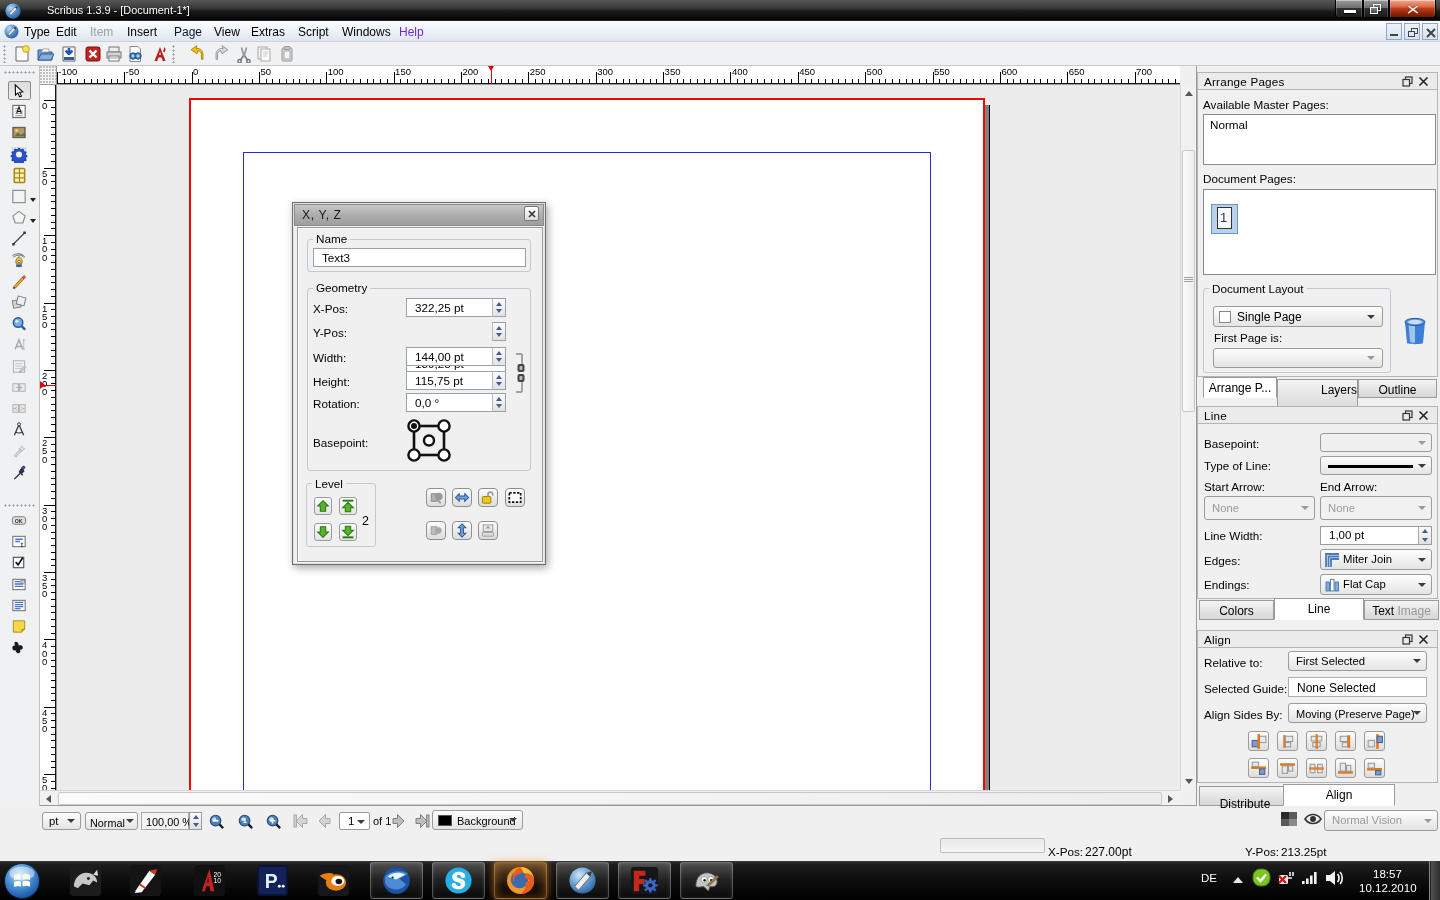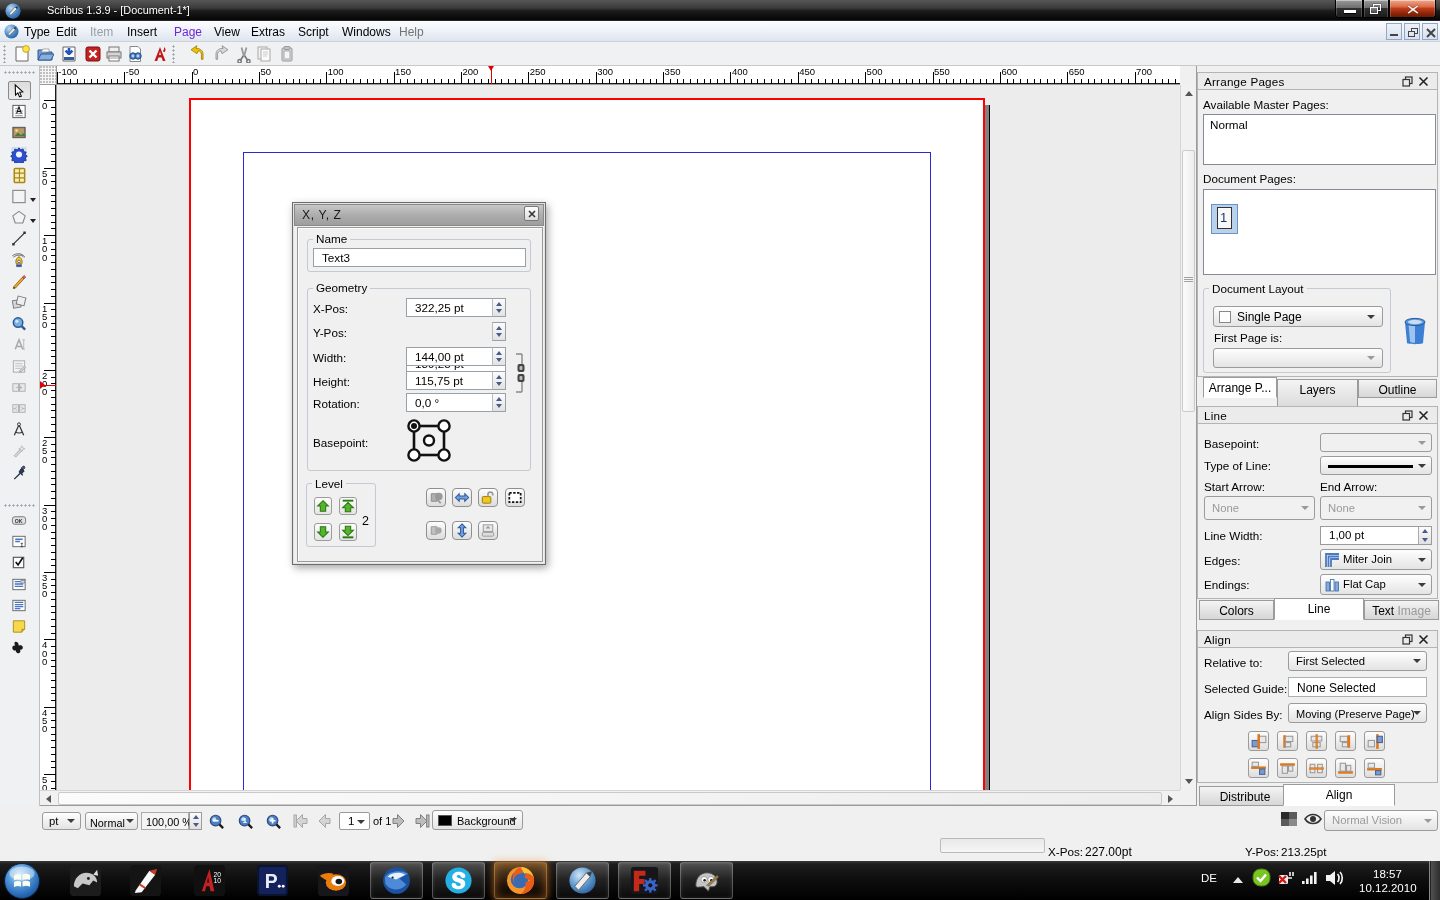--- a/index.html
+++ b/index.html
@@ -113,26 +113,26 @@
         <stop offset="1" stop-color="#1a4f8c"></stop>
       </radialGradient>
     </defs>
  <path d="M4 11 L10 4 L12 6 L6 12 Z" fill="#e8e8e8" stroke="#555" stroke-width=".5"></path>
  <path d="M10 4 L12 6 L13 3.5 Z" fill="#333"></path>
   </svg>
 <div class="menuitem" style="left:24px;color:#000">Type</div>
 <div class="menuitem" style="left:56px;color:#000">Edit</div>
 <div class="menuitem" style="left:90px;color:#9aa0a8">Item</div>
 <div class="menuitem" style="left:127px;color:#000">Insert</div>
-<div class="menuitem" style="left:174px;color:#6d28d9">Page</div>
+<div class="menuitem" style="left:174px;color:#0f172a">Page</div>
 <div class="menuitem" style="left:214px;color:#000">View</div>
 <div class="menuitem" style="left:251px;color:#000">Extras</div>
 <div class="menuitem" style="left:298px;color:#000">Script</div>
 <div class="menuitem" style="left:342px;color:#000">Windows</div>
-<div class="menuitem" style="left:399px;color:#737373">Help</div>
+<div class="menuitem" style="left:399px;color:#6d28d9">Help</div>
 
 <div class="mdibtn" style="left:1386px;">
     <div style="position:absolute;left:3px;top:10px;width:8px;height:2px;background:#444;"></div>
   </div>
 <div class="mdibtn" style="left:1404px;">
     <div style="position:absolute;left:6px;top:4px;width:7px;height:6px;border:1px solid #444;"></div>
     <div style="position:absolute;left:3px;top:7px;width:7px;height:6px;border:1px solid #444;background:#dde6f2;"></div>
   </div>
 <div class="mdibtn" style="left:1422px;">
     <svg style="position:absolute;left:3px;top:4px" width="10" height="10" viewBox="0 0 10 10">
@@ -754,21 +754,21 @@
 <div class="combo" style="left:1213px;top:348px;width:170px;height:20px;">
     <div class="arrowdn" style="right:7px;border-top-color:#9a9a9a;"></div>
   </div>
 <svg class="abs" style="left:1402px;top:316px" width="26" height="30" viewBox="0 0 26 30">
  <path d="M3 6 L5 27 C5 28.5 21 28.5 21 27 L23 6 Z" fill="#3d7fd4"></path>
  <path d="M6.5 8 L8 25.5 C8 26.5 12 26.8 13 26.8 L13 8 Z" fill="#9cc4ee"></path>
  <ellipse cx="13" cy="6" rx="10" ry="3.6" fill="#5a95e0" stroke="#2a5a9a"></ellipse>
  <ellipse cx="13" cy="6" rx="7" ry="2.2" fill="#c8ddf4"></ellipse>
   </svg>
 <div class="tab tabactive" style="left:1203px;top:377px;width:74px;height:21px;padding-top:3px;">Arrange P...</div>
-<div class="tab" style="left:1277px;top:379px;width:81px;height:34px;padding-top:3px;">Layers</div>
+<div class="tab" style="left:1277px;top:379px;width:81px;height:34px;padding-top:3px;text-align:right;">Layers</div>
 <div class="tab" style="left:1358px;top:379px;width:79px;height:19px;padding-top:3px;">Outline</div>
 <div class="paneltitle abs" style="left:1197px;top:406px;">Line
  <svg style="position:absolute;right:24px;top:3px" width="11" height="11" viewBox="0 0 11 11">
       <rect x="3.5" y="1" width="6.5" height="6.5" fill="none" stroke="#333" stroke-width="1.2"></rect>
       <rect x="1" y="3.5" width="6.5" height="6.5" fill="#ebebeb" stroke="#333" stroke-width="1.2"></rect>
     </svg>
  <svg style="position:absolute;right:8px;top:3px" width="11" height="11" viewBox="0 0 11 11">
       <path d="M1.5 1.5 L9.5 9.5 M9.5 1.5 L1.5 9.5" stroke="#222" stroke-width="1.6"></path>
     </svg>
 </div>
@@ -888,21 +888,21 @@
 <div class="dkbtn" style="left:1335px;top:758px;"><svg width="19" height="18" viewBox="0 0 18 17">
       <rect x="2" y="11.5" width="14" height="2.4" fill="#e07818"></rect>
       <rect x="4" y="4" width="5" height="7.5" fill="#e8e8e8" stroke="#999"></rect>
       <rect x="10" y="6" width="4" height="5.5" fill="#e8e8e8" stroke="#999"></rect>
     </svg></div>
 <div class="dkbtn" style="left:1364px;top:758px;"><svg width="19" height="18" viewBox="0 0 18 17">
       <rect x="2" y="8.5" width="14" height="2.4" fill="#e07818"></rect>
       <rect x="3" y="4" width="6" height="4.5" fill="#e8e8e8" stroke="#999"></rect>
       <rect x="10" y="11" width="5" height="4" fill="#7a9ad0" stroke="#44659a"></rect>
     </svg></div>
-<div class="tab" style="left:1199px;top:786px;width:92px;height:20px;padding-top:3px;">Distribute</div>
+<div class="tab" style="left:1199px;top:786px;width:92px;height:20px;padding-top:10px;">Distribute</div>
 <div class="tab tabactive" style="left:1283px;top:784px;width:112px;height:22px;padding-top:3px;">Align</div>
 
 <div class="abs" style="left:1281px;top:812px;width:16px;height:14px;background:#5a5a5a;">
     <div style="position:absolute;left:0;top:0;width:8px;height:7px;background:#2a2a2a;"></div>
     <div style="position:absolute;left:8px;top:7px;width:8px;height:7px;background:#8a8a8a;"></div>
   </div>
 <svg class="abs" style="left:1303px;top:810px" width="20" height="18" viewBox="0 0 20 18">
     <path d="M2 9 C6 3 14 3 18 9 C14 15 6 15 2 9 Z" fill="none" stroke="#333" stroke-width="1.6"></path>
     <circle cx="10" cy="9" r="3" fill="#333"></circle>
   </svg>

